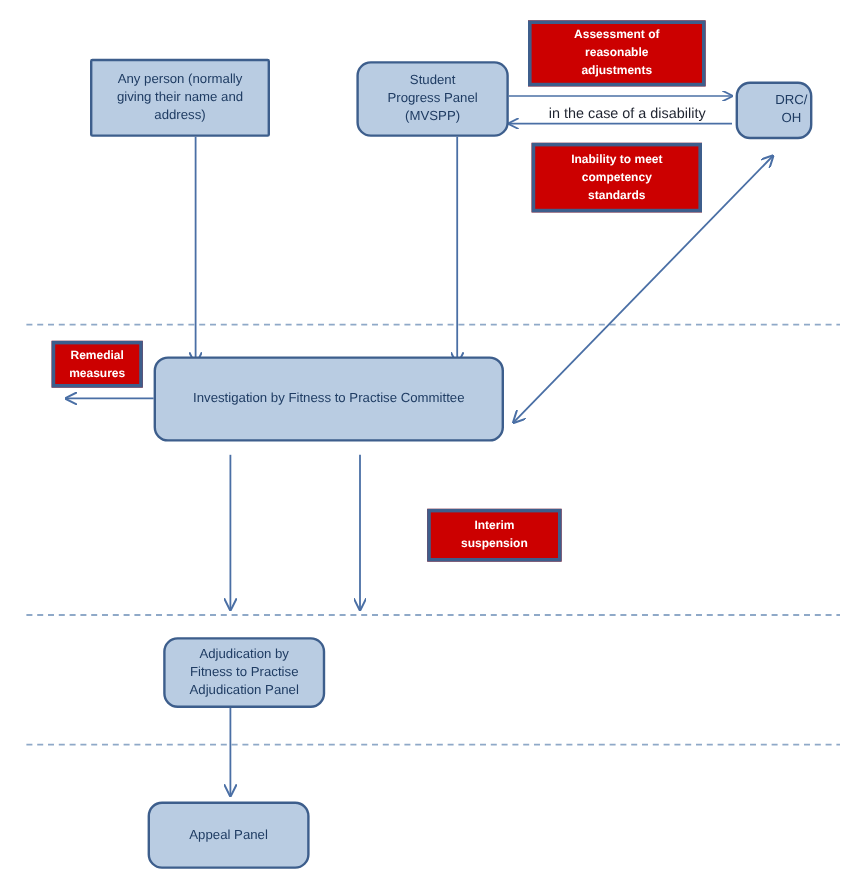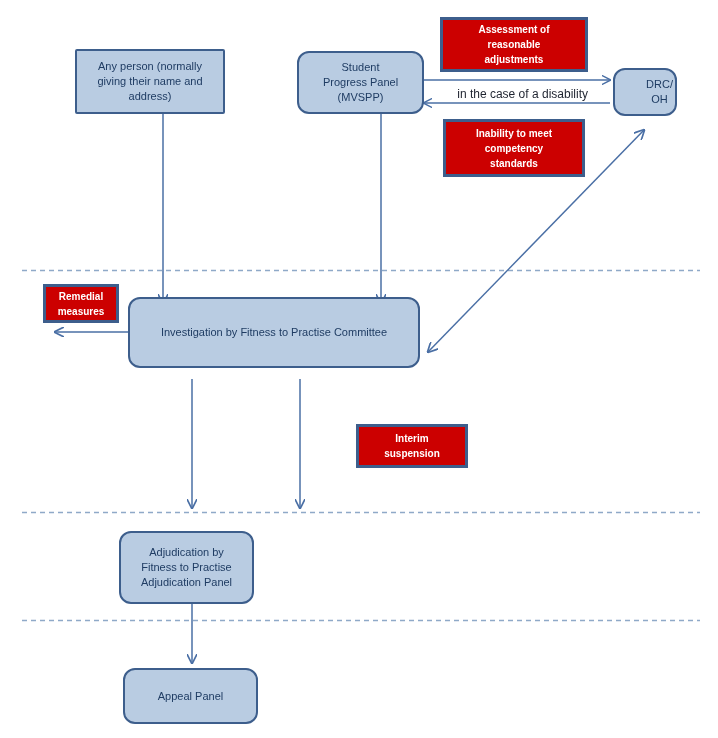--- a/index.html
+++ b/index.html
@@ -154,21 +154,21 @@
   <div class="node node-blue" style="left:128px; top:297px; width:292px; height:71px;">
     <span class="node-text">Investigation by Fitness to Practise Committee</span>
   </div>
 
 
   <div class="node node-red" style="left:321px; top:424px; width:112px; height:44px;margin-left:35px;">
     <span class="node-text">Interim
 suspension</span>
   </div>
 
-  <div class="node node-blue" style="left:119px; top:531px; width:135px; height:73px;">
+  <div class="node node-blue" style="left:136px; top:531px; width:135px; height:59px;">
     <span class="node-text">Adjudication by
 Fitness to Practise
 Adjudication Panel</span>
   </div>
 
   <div class="node node-blue" style="left:123px; top:668px; width:135px; height:56px;">
     <span class="node-text">Appeal Panel</span>
   </div>
 
 </div>

